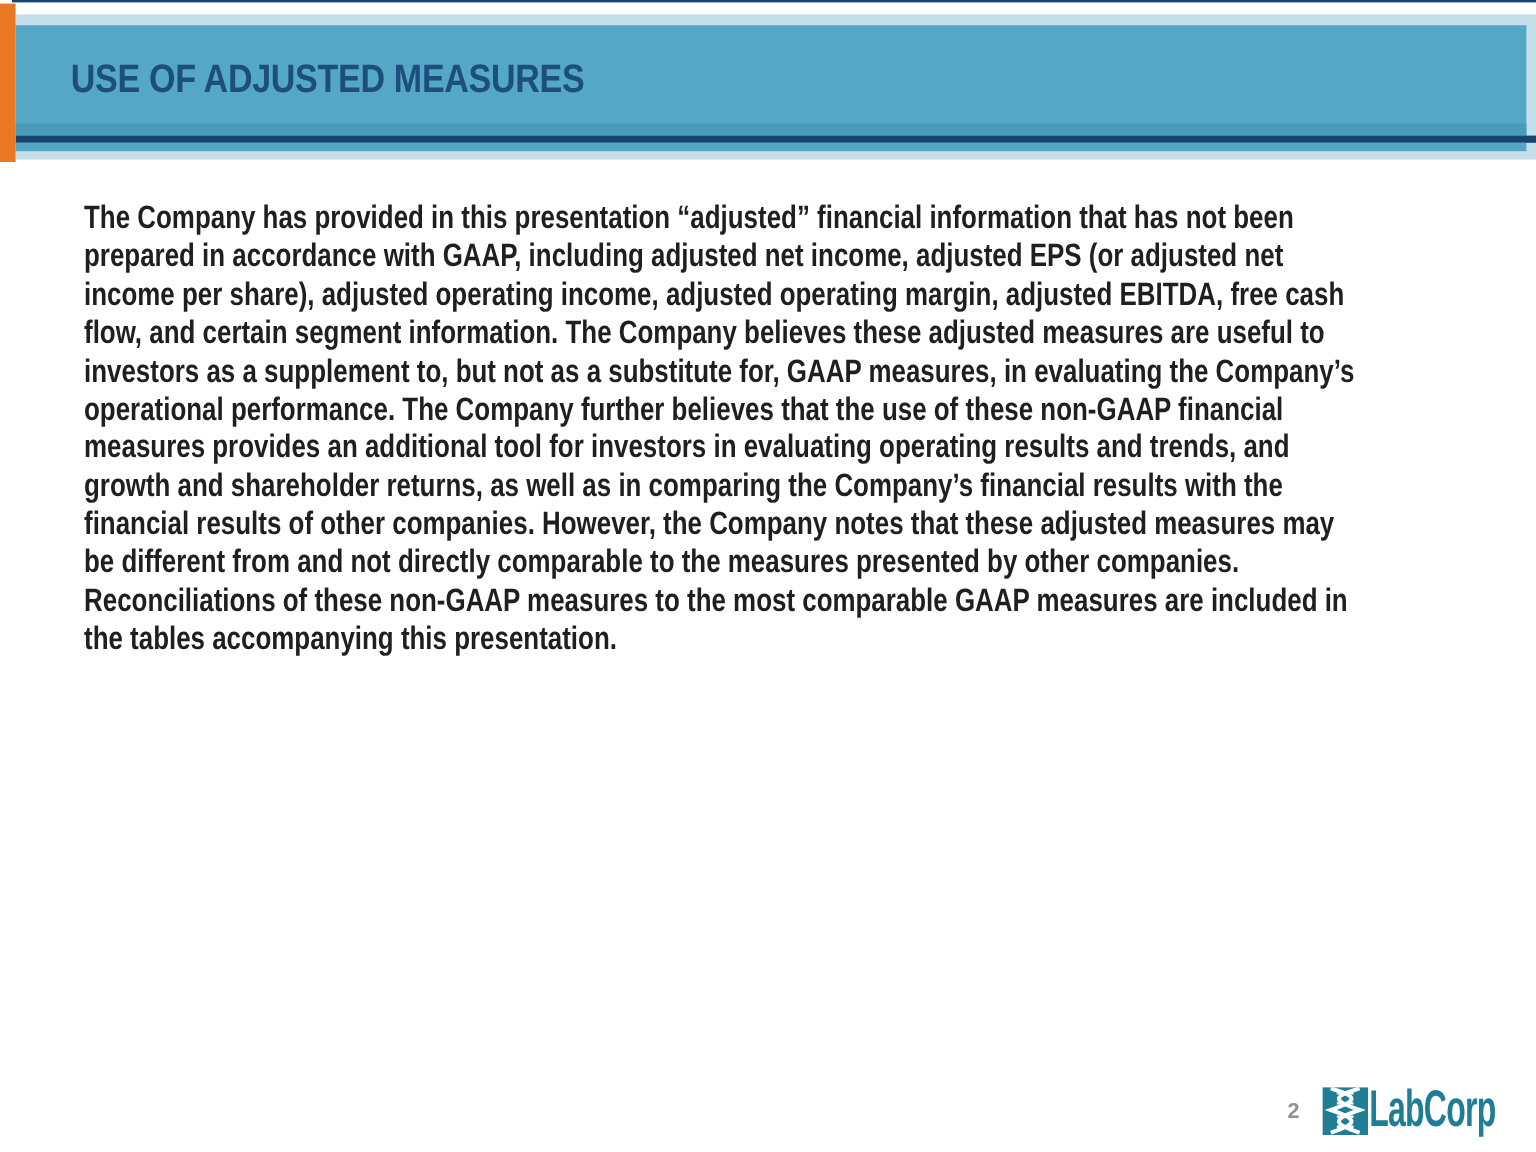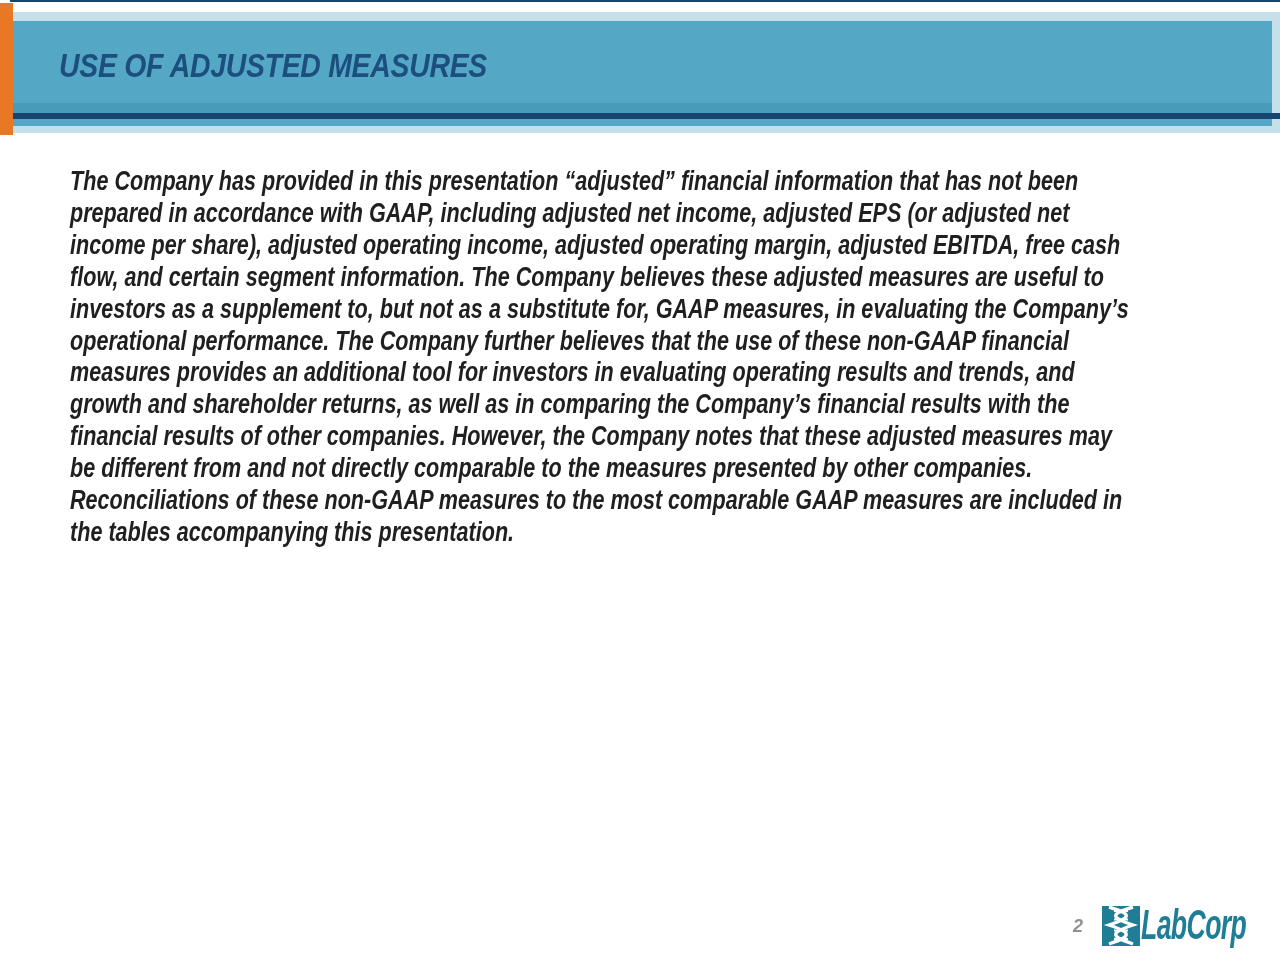--- a/index.html
+++ b/index.html
@@ -4,21 +4,20 @@
 <style>
   html, body { margin: 0; padding: 0; }
   body { font-family: "Liberation Sans", sans-serif; }
 
   #slide {
     position: relative;
     width: 1280px;
     height: 960px;
     background: #ffffff;
     overflow: hidden;
-    font-style: italic;
   }
 
   
   .top-hairline {
     position: absolute;
     left: 10px; top: 0; width: 1270px; height: 2px;
     background: var(--navy);
   }
   .orange-bar {
     position: absolute;

